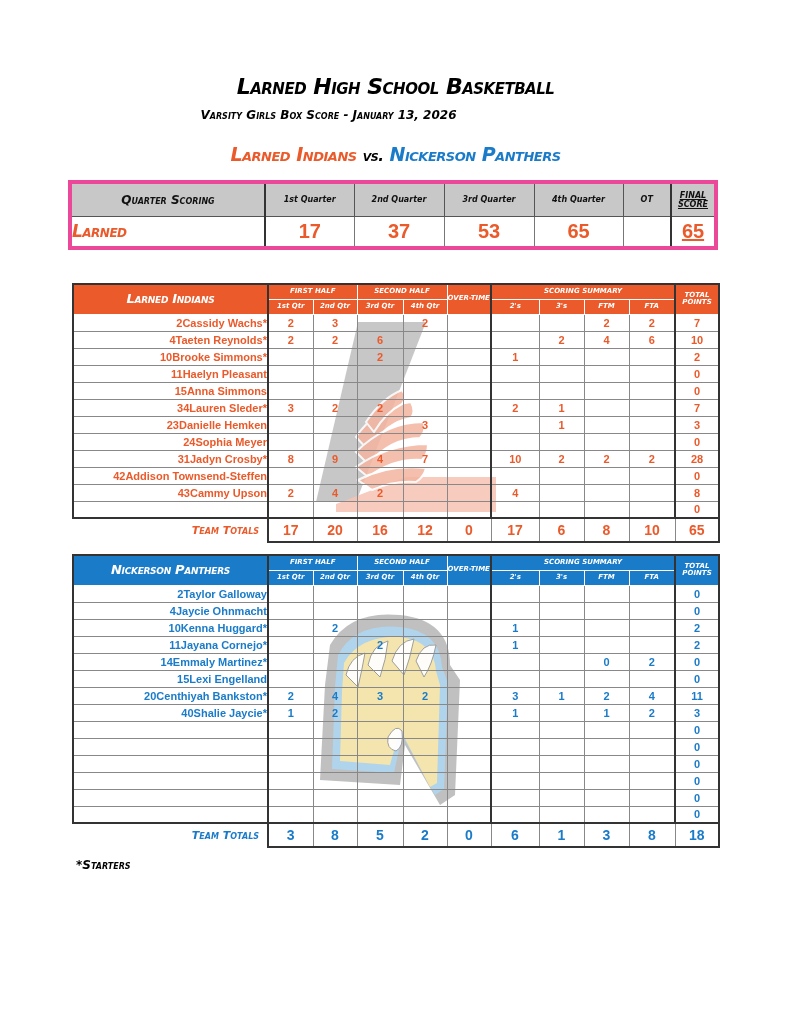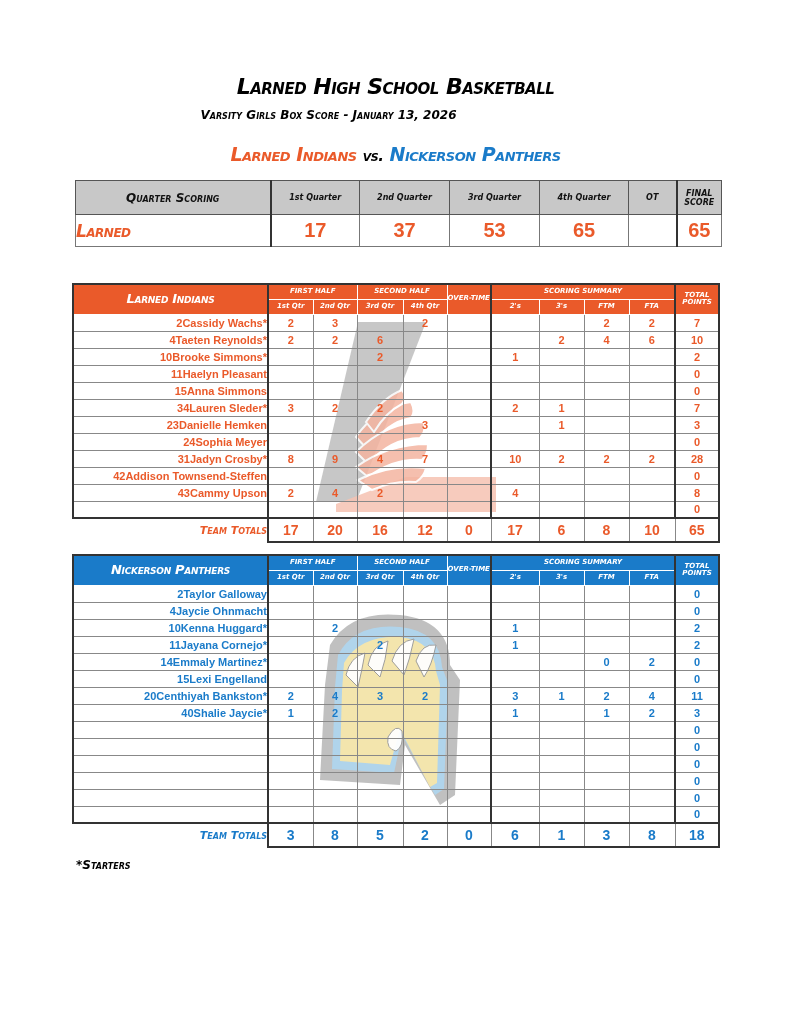--- a/index.html
+++ b/index.html
@@ -20,39 +20,39 @@
     position: absolute; left: 0; width: 791px; top: 143px; text-align: center;
     font-family: "DejaVu Sans", sans-serif; font-weight: bold; font-style: italic;
     font-size: 19px; font-variant: small-caps; letter-spacing: -0.5px;
   }
   .matchup .home { color: #ea5a2a; }
   .matchup .vs { color: #000000; font-size: 15px; }
   .matchup .away { color: #1a7bc9; }
 
   
   table { border-collapse: collapse; position: absolute; table-layout: fixed; }
-  .qtable { left: 75px; top: 180px; width: 646px; border: 1px solid #ec4899; }
+  .qtable { left: 68px; top: 180px; width: 646px; border: 4px solid #ec4899; }
   .qtable th {
     background: #c8c8c8; height: 34px; border: 1px solid #555;
     font-family: "DejaVu Sans", sans-serif; font-style: italic; font-weight: bold;
     font-size: 8px; color: #111;
   }
   .qtable th.qs-label { font-size: 12px; font-variant: small-caps; }
   .qtable td {
     height: 32px; border: 1px solid #777; text-align: center;
     font-weight: bold; font-size: 20px;
   }
   .qtable td.team-name {
     text-align: left; 
     font-family: "DejaVu Sans", sans-serif; font-style: italic; font-weight: bold;
     font-size: 17px; font-variant: small-caps; letter-spacing: -0.5px;
   }
   .qtable tr.home td { color: #ea5a2a; }
   .qtable tr.away td { color: #1a7bc9; }
-  .qtable td.final, .qtable th.final { border-left: 2px solid #333; }
+  .qtable td.final, .qtable th.final { border-left: 2px solid #333; text-decoration: underline; }
   .qtable td.namecol, .qtable th.namecol { border-right: 2px solid #333; }
 
   
   .box { left: 72px; width: 646px; }
   .box th {
     color: #fff; font-family: "DejaVu Sans", sans-serif; font-style: italic;
     font-weight: bold; font-size: 7px; border: 1px solid #fff; height: 15px;
     text-align: center; line-height: 1.1;
   }
   .box th.teamhdr { font-size: 13px; font-variant: small-caps; border-left: 2px solid #333; letter-spacing: -0.3px; }
@@ -68,21 +68,21 @@
     border-right: 2px solid #333; padding-left: 8px;
   }
   .box td.pname .num { display: inline-block; width: 26px; }
   .box td.tot { border-left: 2px solid #333; border-right: 2px solid #333; }
   .box td.sep-l { border-left: 2px solid #333; }
   .box tbody tr:last-child td { border-bottom: 2px solid #333; }
   .box tr.totals td {
     height: 24px; font-size: 14px; border: 1px solid #888; border-bottom: 2px solid #333;
   }
   .box tr.totals td.tl {
-    border: none; text-align: right; padding-right: 0;
+    border: none; text-align: right; padding-right: 8px;
     font-family: "DejaVu Sans", sans-serif; font-style: italic; font-weight: bold;
     font-size: 11px; font-variant: small-caps; border-right: 2px solid #333;
   }
   .box tr.totals td.first { border-left: 2px solid #333; }
   .box tr.totals td.tot { border-right: 2px solid #333; }
 
   .larned th { background: #ea5a2a; }
   .larned td { color: #ea5a2a; }
   .larned { top: 283px; }
   .nick th { background: #1a7bc9; }

